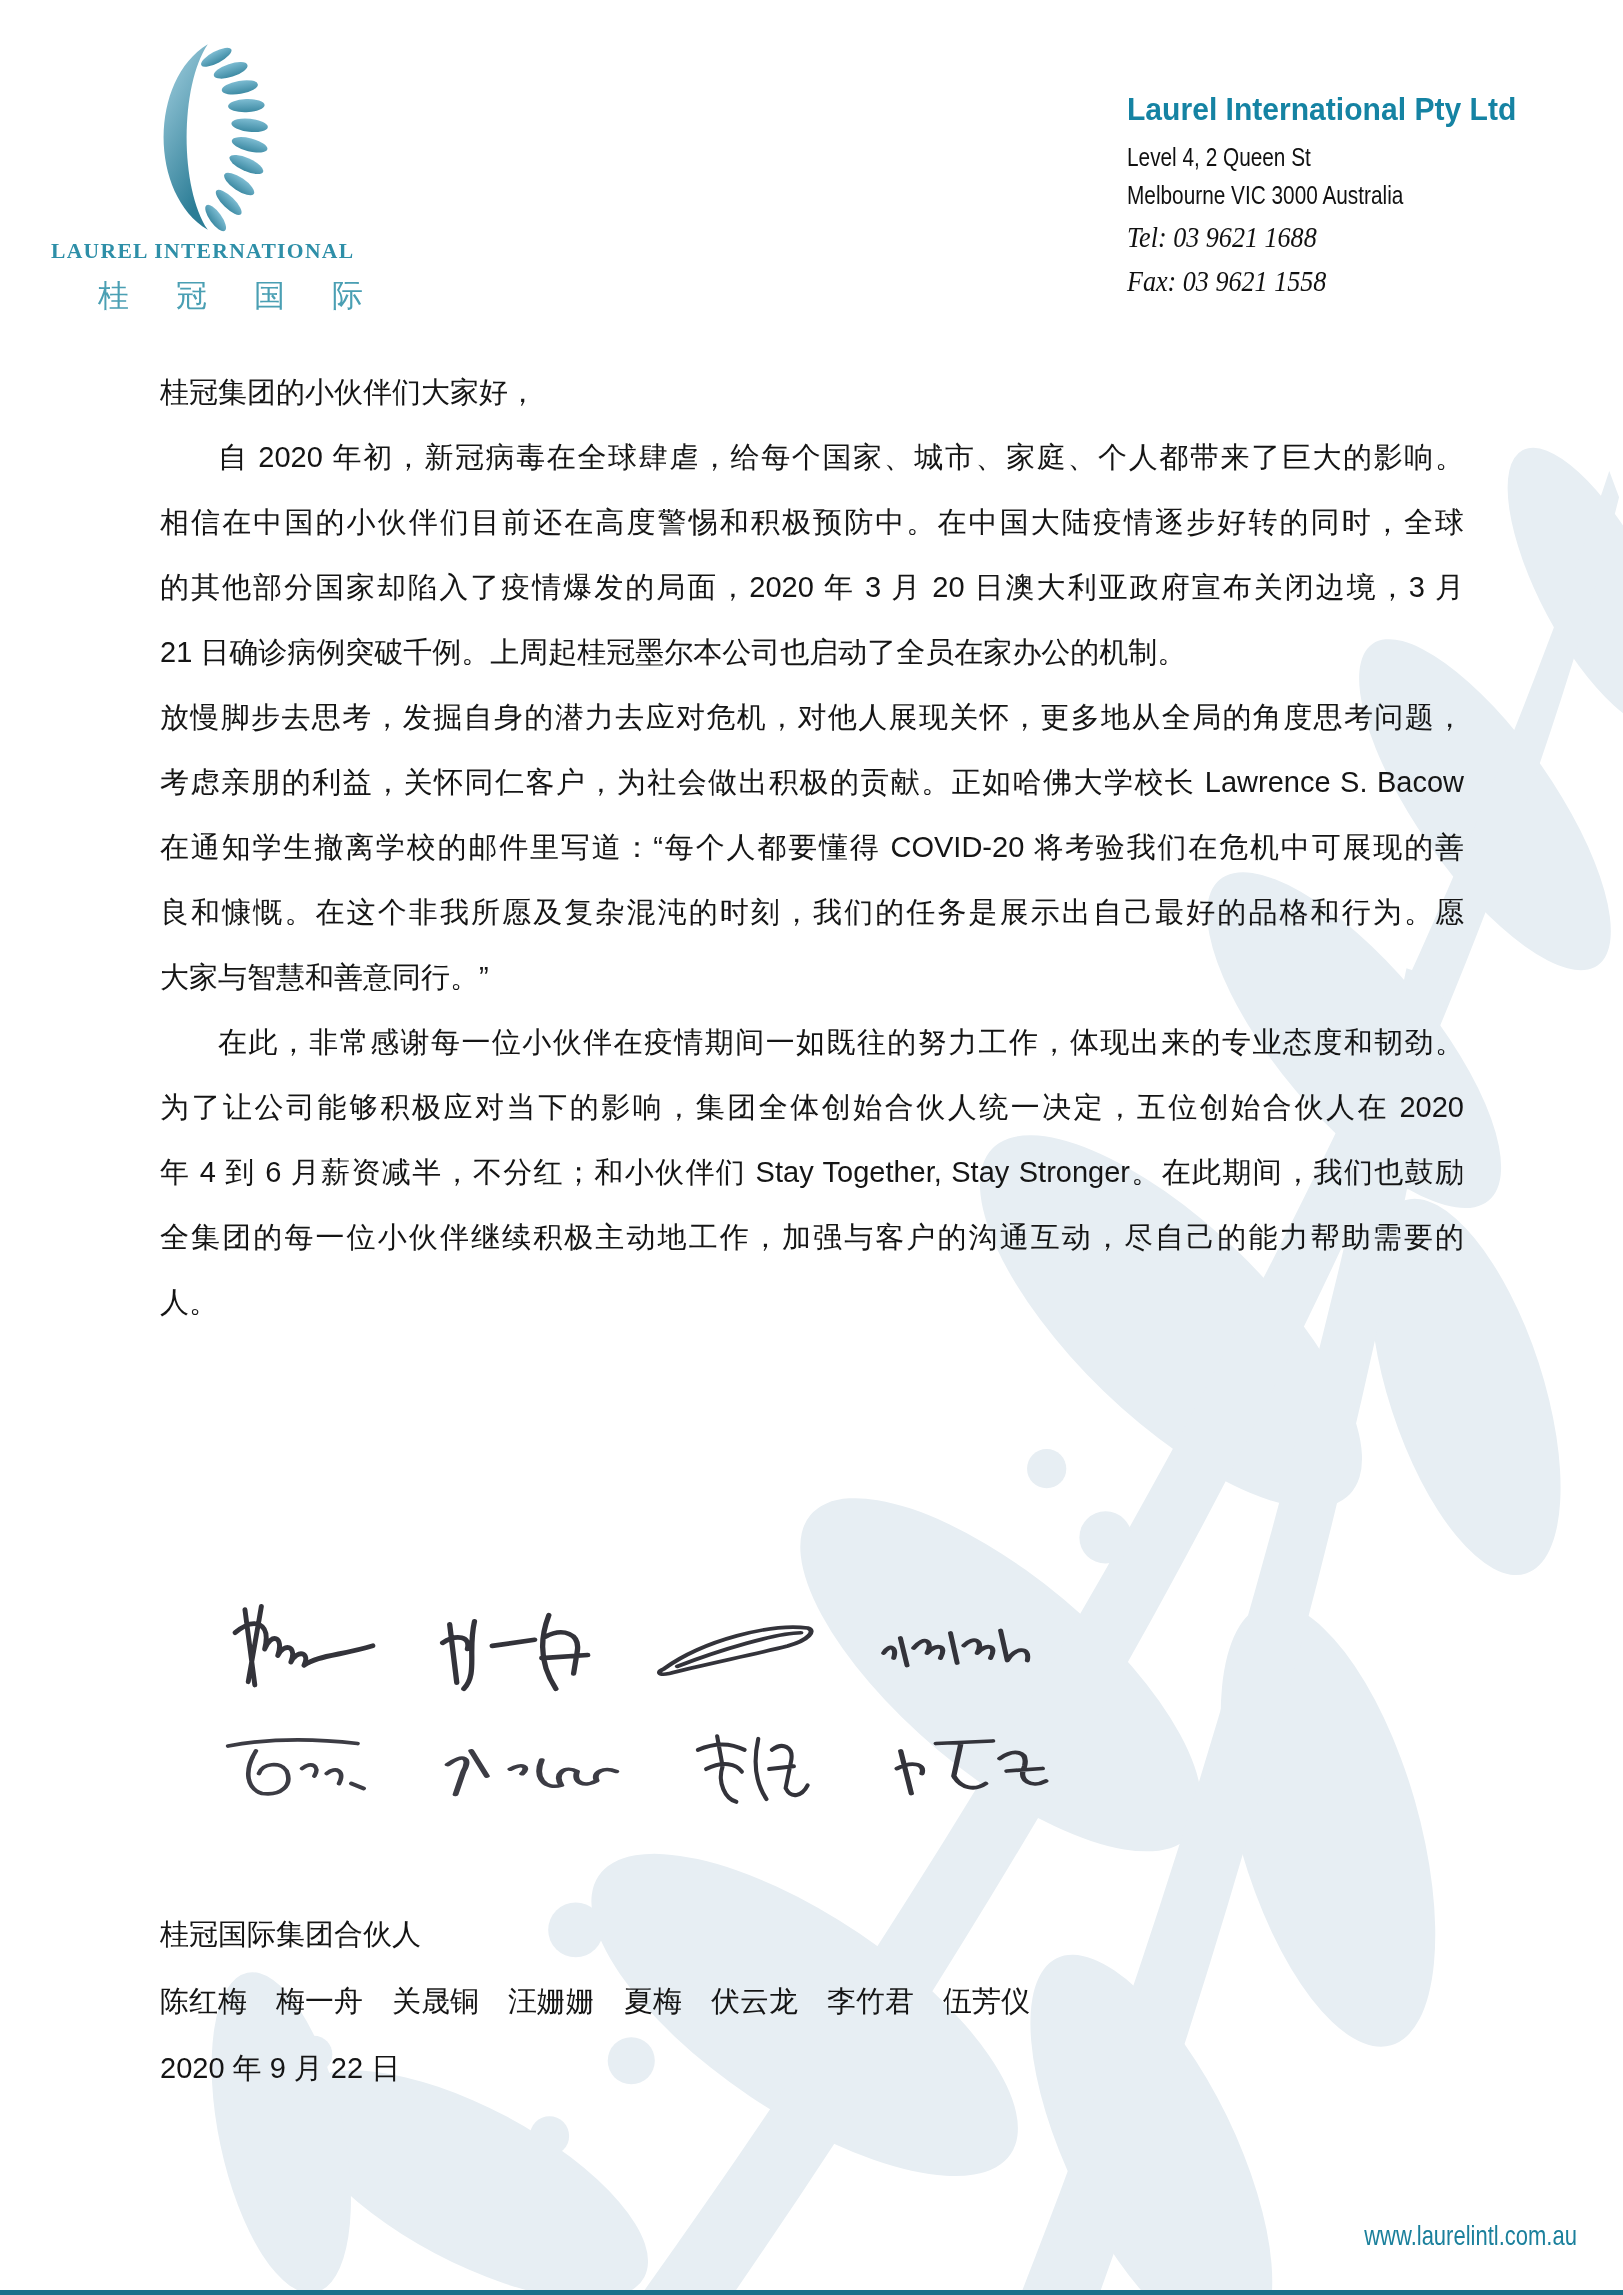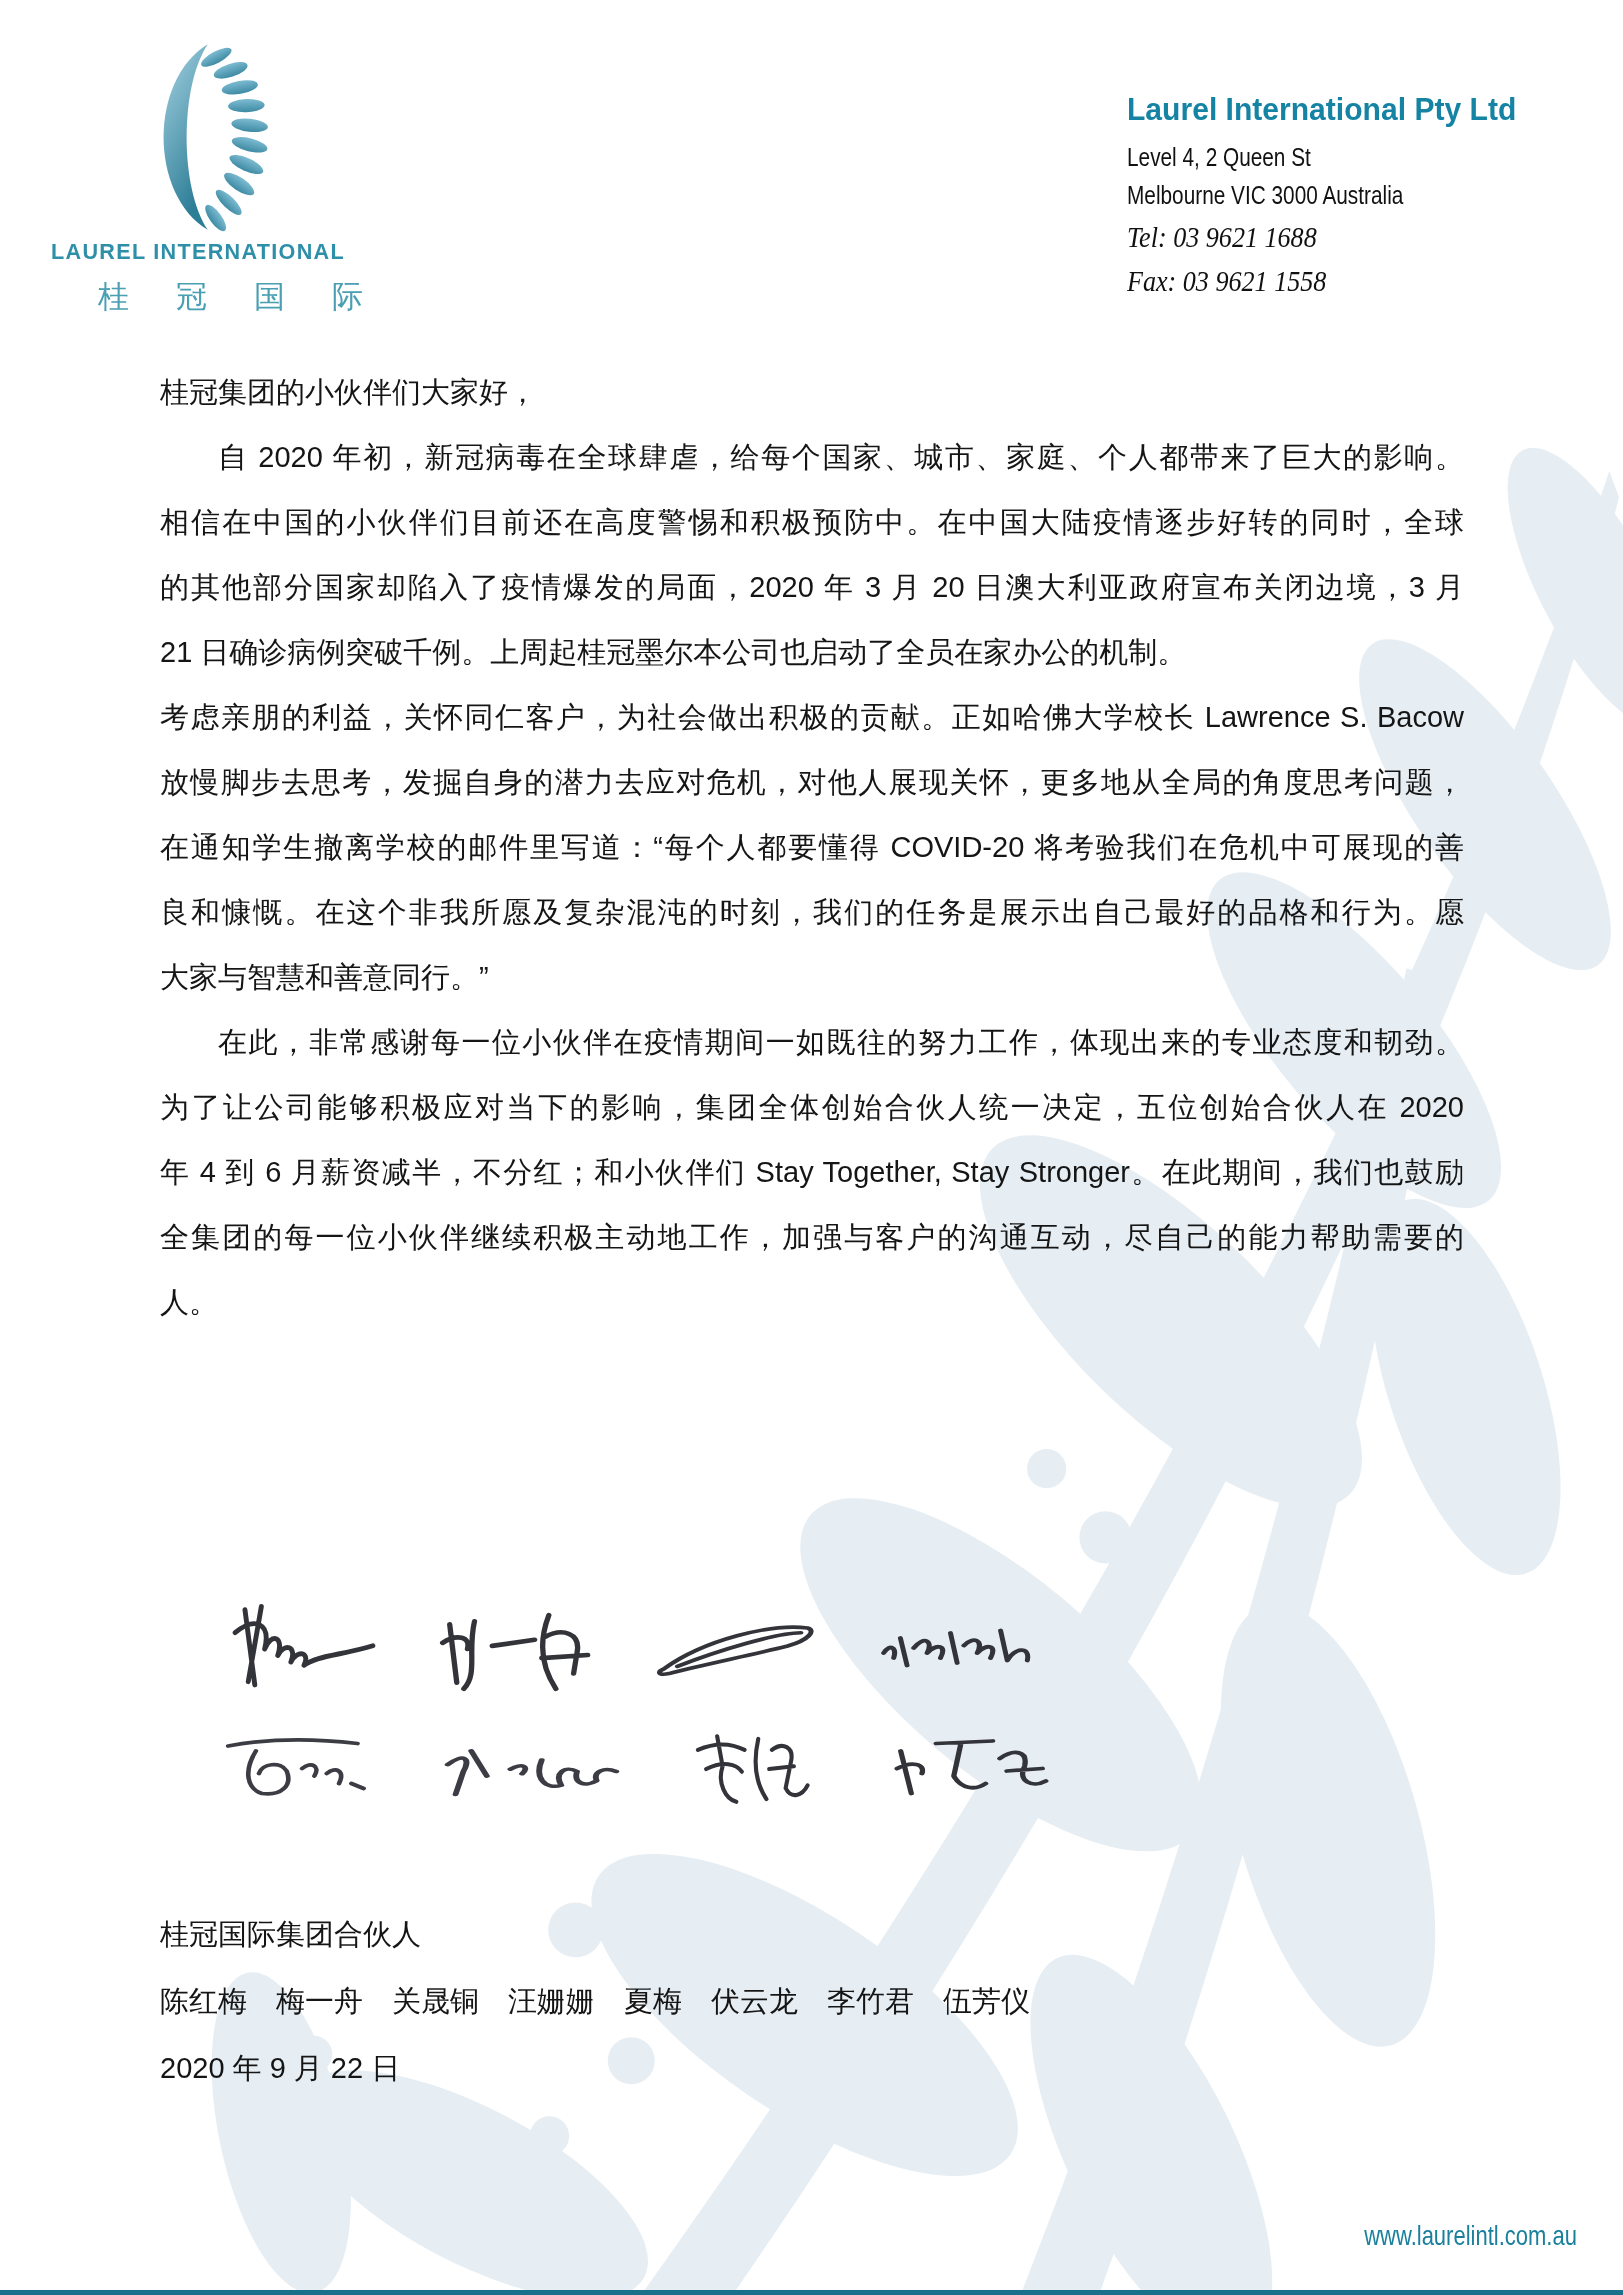--- a/index.html
+++ b/index.html
@@ -4,21 +4,21 @@
 <style>
   html,body{margin:0;padding:0;background:#ffffff;}
   .page{position:relative;width:1623px;height:2295px;background:#ffffff;overflow:hidden;
         font-family:"Liberation Sans",sans-serif;color:#161616;}
   .wm{position:absolute;left:0;top:0;z-index:0;}
   .content{position:absolute;left:0;top:0;width:100%;height:100%;z-index:1;}
 
   
   .logo{position:absolute;left:51px;top:39px;width:294px;text-align:center;}
   .logo-icon{display:block;margin:0 auto;}
-  .logo-en{margin-top:3.9px;font-family:Liberation Sans, sans-serif;font-weight:700;
+  .logo-en{margin-top:3.9px;font-family:Liberation Serif, serif;font-weight:700;
            font-size:21.6px;letter-spacing:1.3px;color:#2e8fa8;white-space:nowrap;}
   .logo-cn{margin-top:11px;font-size:31px;color:#4a9fb3;letter-spacing:47px;padding-left:47px;
            white-space:nowrap;font-weight:400;}
   .contact{position:absolute;left:1127px;top:92px;width:484px;}
   .co-name{font-size:31px;font-weight:700;color:#1583a3;white-space:nowrap;transform:scaleX(.97);transform-origin:left;}
   .addr{font-size:26px;color:#111;margin-top:6.5px;white-space:nowrap;transform:scaleX(.80);transform-origin:left;}
   .addr.first{margin-top:14.4px;}
   .telfax{font-family:"Liberation Serif",serif;font-style:italic;font-size:29px;color:#111;
           margin-top:10.5px;white-space:nowrap;transform:scaleX(.90);transform-origin:left;}
 
@@ -112,22 +112,22 @@
       <div class="telfax">Tel: 03 9621 1688</div>
       <div class="telfax">Fax: 03 9621 1558</div>
     </div>
 
     <main class="letter-body">
         <div class="line">桂冠集团的小伙伴们大家好，</div>
         <div class="line ind just">自 2020 年初，新冠病毒在全球肆虐，给每个国家、城市、家庭、个人都带来了巨大的影响。</div>
         <div class="line just">相信在中国的小伙伴们目前还在高度警惕和积极预防中。在中国大陆疫情逐步好转的同时，全球</div>
         <div class="line just">的其他部分国家却陷入了疫情爆发的局面，2020 年 3 月 20 日澳大利亚政府宣布关闭边境，3 月</div>
         <div class="line">21 日确诊病例突破千例。上周起桂冠墨尔本公司也启动了全员在家办公的机制。</div>
+        <div class="line just">放慢脚步去思考，发掘自身的潜力去应对危机，对他人展现关怀，更多地从全局的角度思考问题，</div>
         <div class="line just">考虑亲朋的利益，关怀同仁客户，为社会做出积极的贡献。正如哈佛大学校长 Lawrence S. Bacow</div>
-        <div class="line just">放慢脚步去思考，发掘自身的潜力去应对危机，对他人展现关怀，更多地从全局的角度思考问题，</div>
         <div class="line just">在通知学生撤离学校的邮件里写道：“每个人都要懂得 COVID-20 将考验我们在危机中可展现的善</div>
         <div class="line just">良和慷慨。在这个非我所愿及复杂混沌的时刻，我们的任务是展示出自己最好的品格和行为。愿</div>
         <div class="line">大家与智慧和善意同行。”</div>
         <div class="line ind just">在此，非常感谢每一位小伙伴在疫情期间一如既往的努力工作，体现出来的专业态度和韧劲。</div>
         <div class="line just">为了让公司能够积极应对当下的影响，集团全体创始合伙人统一决定，五位创始合伙人在 2020</div>
         <div class="line just">年 4 到 6 月薪资减半，不分红；和小伙伴们 Stay Together, Stay Stronger。在此期间，我们也鼓励</div>
         <div class="line just">全集团的每一位小伙伴继续积极主动地工作，加强与客户的沟通互动，尽自己的能力帮助需要的</div>
         <div class="line">人。</div>
       </main>
 

